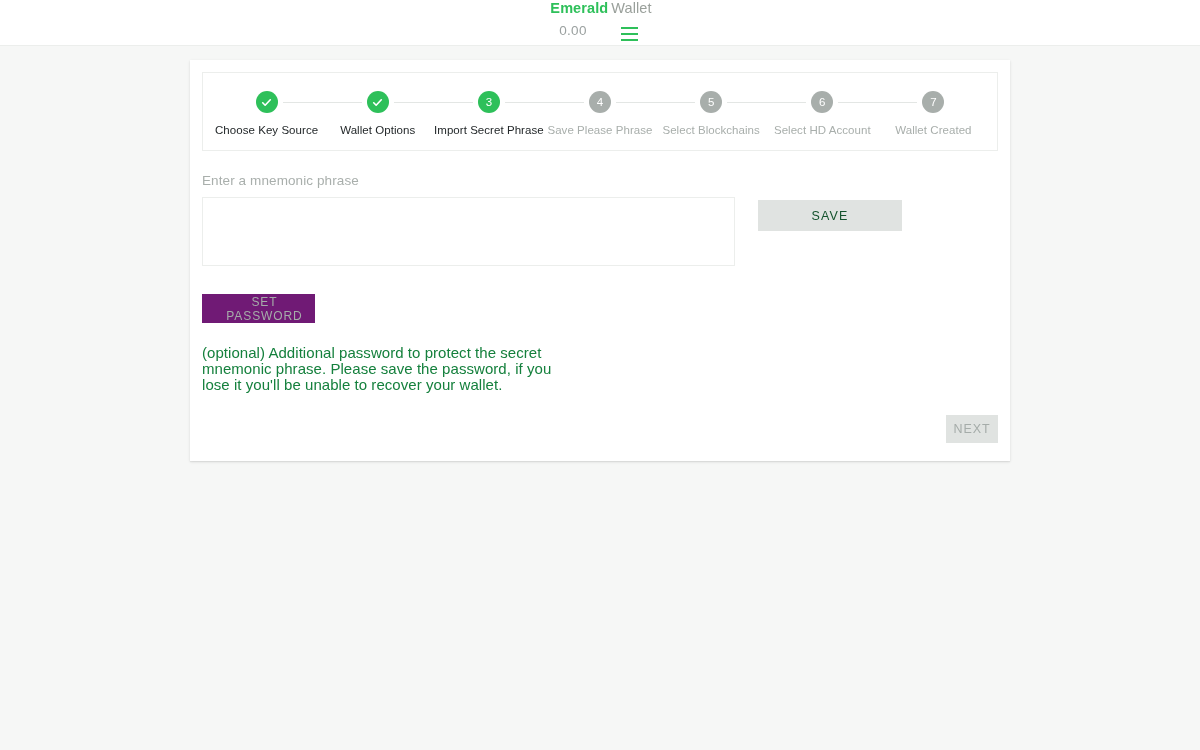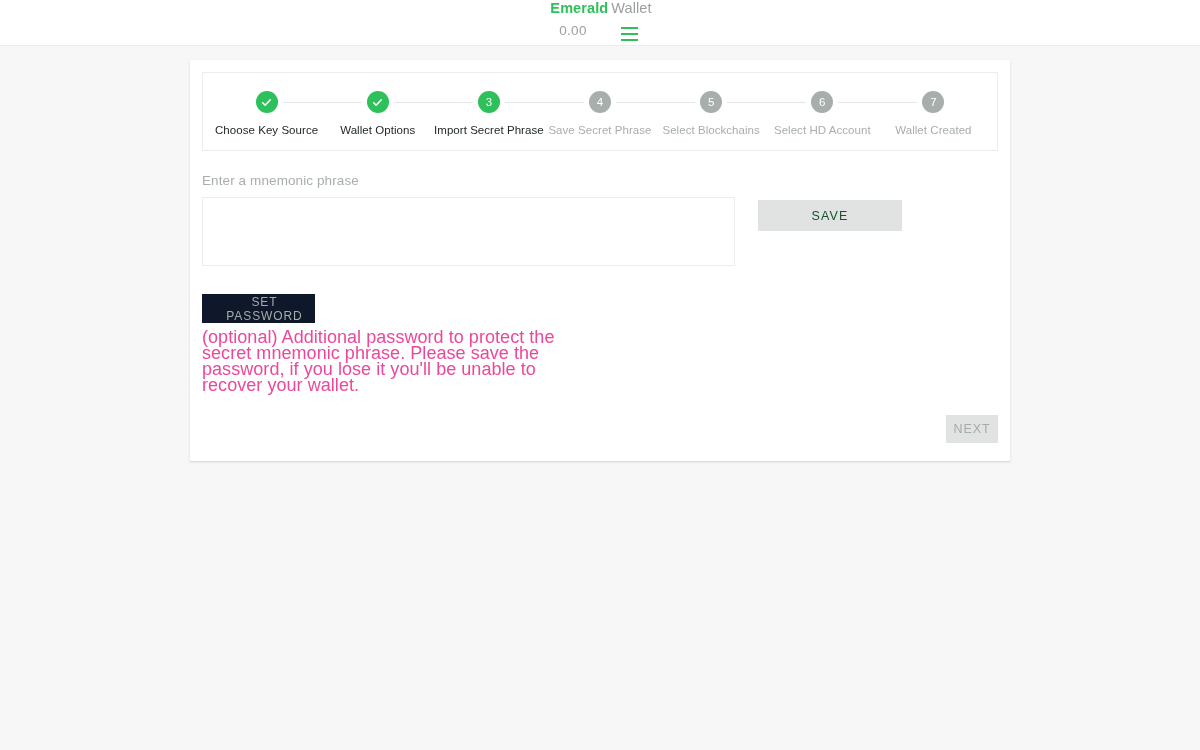--- a/index.html
+++ b/index.html
@@ -234,35 +234,35 @@
     cursor: pointer;
     line-height: 0;
     color: #5d6462;
   }
   .confirm-wrap { width: 175px; }
   .confirm-wrap input { padding-right: 11px; }
 
   .setpwd-btn {
     width: 113px;
     height: 29px;
-    background: #0f172a;
+    background: #701a75;
     border: none;
     color: #a5aca9;
     font-size: 12px;
     letter-spacing: 0.9px;
     font-family: "Liberation Sans", sans-serif;
     cursor: default;
     padding-left: 18px;
   }
 
   .hint {
-    margin-top: 6px;
-    font-size: 18px;
+    margin-top: 22px;
+    font-size: 15px;
     line-height: 16px;
-    color: #ec4899;
+    color: #15803d;
     max-width: 370px;
     letter-spacing: 0.05px;
   }
 
   .footer-row {
     display: flex;
     justify-content: flex-end;
     margin-top: 22px;
     padding-right: 0;
   }
@@ -328,21 +328,21 @@
 
         <div class="step active">
           <div class="step-circle">3</div>
           <div class="connector"></div>
           <div class="step-label">Import Secret Phrase</div>
         </div>
 
         <div class="step">
           <div class="step-circle">4</div>
           <div class="connector"></div>
-          <div class="step-label">Save Secret Phrase</div>
+          <div class="step-label">Save Please Phrase</div>
         </div>
 
         <div class="step">
           <div class="step-circle">5</div>
           <div class="connector"></div>
           <div class="step-label">Select Blockchains</div>
         </div>
 
         <div class="step">
           <div class="step-circle">6</div>

